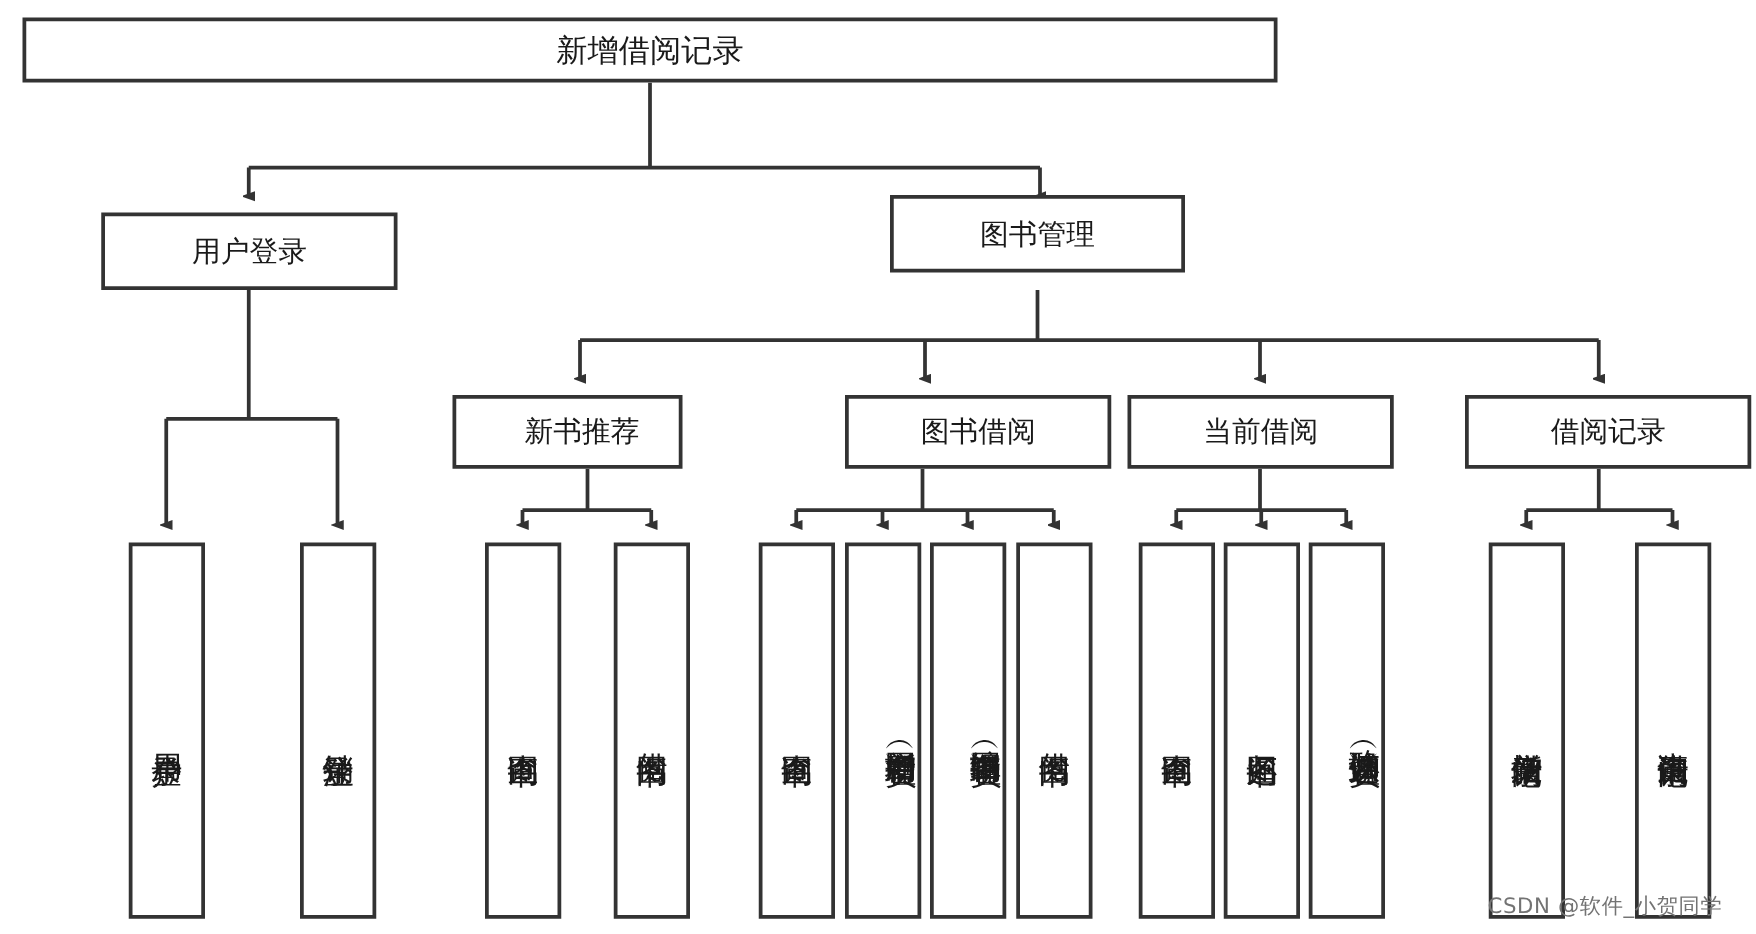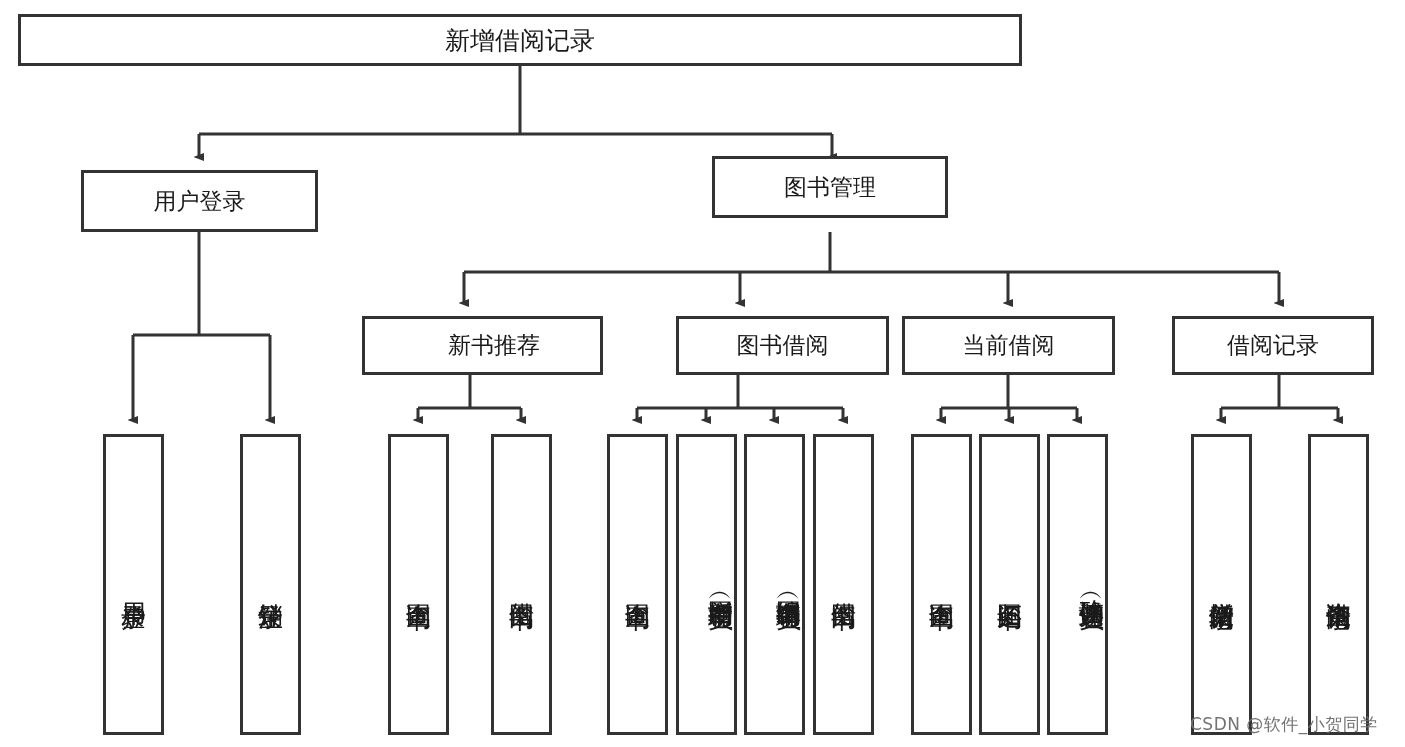--- a/index.html
+++ b/index.html
@@ -129,30 +129,30 @@
     <span>新增借阅记录</span>
   </div>
 
   <div class="node level2" style="left:81px; top:170px; width:237px; height:62px;">
     <span>用户登录</span>
   </div>
   <div class="node level2" style="left:712px; top:156px; width:236px; height:62px;">
     <span>图书管理</span>
   </div>
 
-  <div class="node level3" style="left:362px; top:316px; width:241px; height:59px;padding-left:23px;">
+  <div class="node level3" style="left:362px; top:316px; width:184px; height:59px;padding-left:23px;">
     <span>新书推荐</span>
   </div>
   <div class="node level3" style="left:632px; top:316px; width:213px; height:59px;margin-left:44px;">
     <span>图书借阅</span>
   </div>
   <div class="node level3" style="left:902px; top:316px; width:213px; height:59px;">
     <span>当前借阅</span>
   </div>
-  <div class="node level3" style="left:1172px; top:316px; width:202px; height:59px;">
+  <div class="node level3" style="left:1172px; top:316px; width:229px; height:59px;">
     <span>借阅记录</span>
   </div>
 
   <div class="node leaf" style="left:103px; top:434px; width:61px; height:301px; align-items:center;">
     <span>用户登录</span>
   </div>
   <div class="node leaf" style="left:240px; top:434px; width:61px; height:301px; align-items:center;">
     <span>注销登录</span>
   </div>
 

